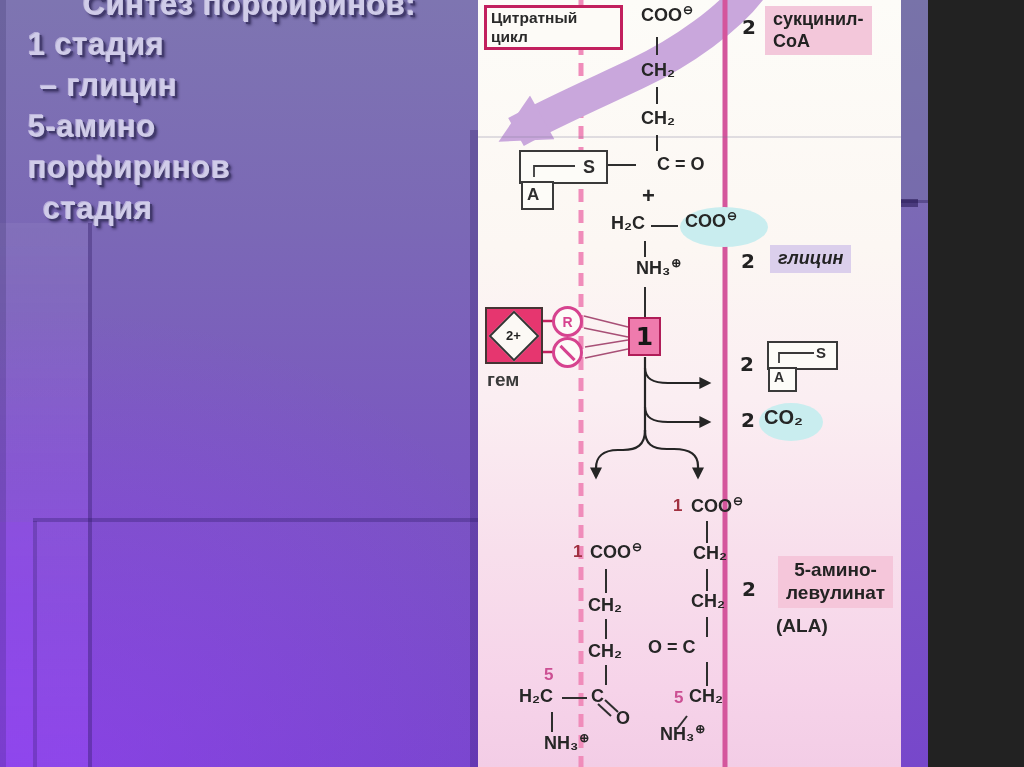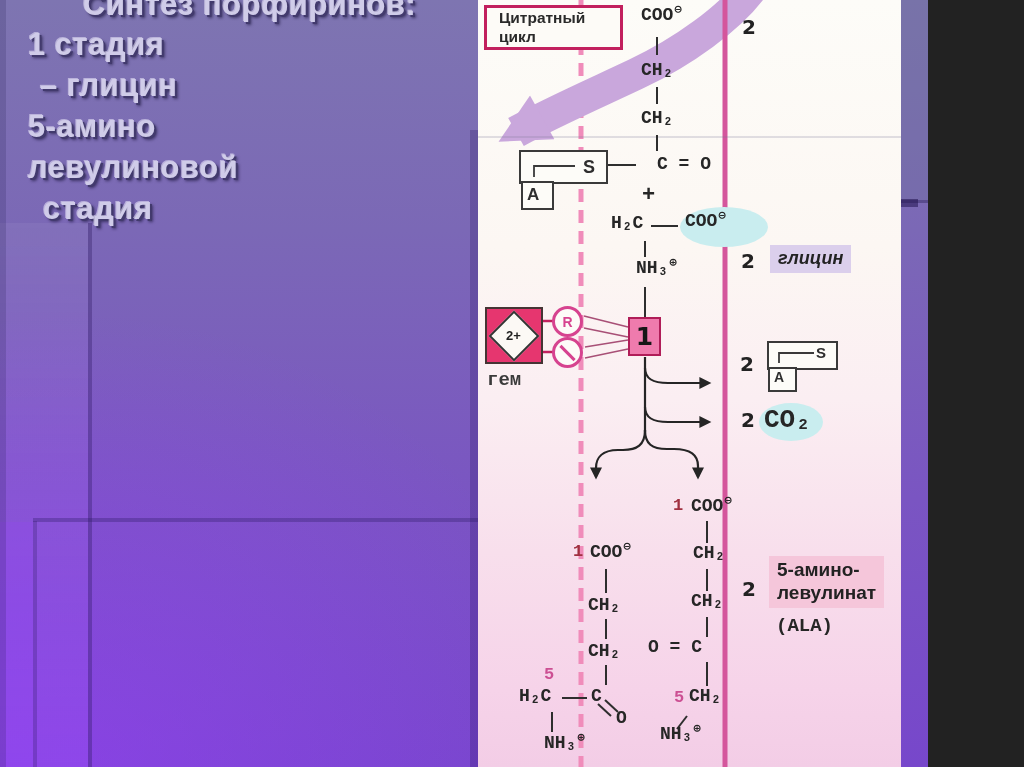--- a/index.html
+++ b/index.html
@@ -32,34 +32,34 @@
   }
 
   
   .panel {
     position: absolute; left: 478px; top: 0; width: 423px; height: 767px;
     background: linear-gradient(to bottom, #fdfcf8 0%, #fcf7f3 32%, #fbeef2 52%,
                 #f8dfec 72%, #f6d3e9 90%, #f3cde6 100%);
   }
   .panel svg { position: absolute; left: 0; top: 0; }
   .chem {
-    position: absolute; font-family: Liberation Mono, monospace; font-weight: bold;
+    position: absolute; font-family: Liberation Sans, sans-serif; font-weight: bold;
     font-size: 18px; color: #262626; white-space: nowrap; line-height: 1.1;
   }
   .sup { font-size: 12px; position: relative; top: -7px; margin-left: 1px; }
   .num2 { position: absolute; font-family: "DejaVu Sans", sans-serif; font-weight: bold;
     font-size: 20px; color: #222; }
   .maroon { color: #a03040; }
   .magenta { color: #cc4f93; }
   .hl { position: absolute; font-weight: bold; font-size: 18px; color: #222;
     line-height: 1.2; padding: 3px 8px; font-family: "Liberation Sans", sans-serif; }
   .blob { position: absolute; border-radius: 50%; }
   .citrate-box {
     position: absolute; left: 6px; top: 5px; width: 139px; height: 45px;
-    background: #fdfbf7; border: 3px solid #c2205e; padding: 1px 12px;
+    background: #fdfbf7; border: 3px solid #c2205e; padding: 1px 4px;
     font-size: 15.5px; font-weight: bold; color: #2a2a2a; line-height: 1.2;
   }
   .enzyme-box {
     position: absolute; left: 150px; top: 317px; width: 33px; height: 39px;
     background: #ef7bad; border: 2.5px solid #b01d58;
     display: flex; align-items: center; justify-content: center;
     font-size: 25px; font-weight: 800; color: #161616; font-family: "DejaVu Sans", sans-serif;
   }
   .heme-square { position: absolute; left: 7px; top: 307px; width: 58px; height: 57px;
     background: #e6366f; border: 2.5px solid #453434; }
@@ -88,21 +88,21 @@
   <div class="bg-edge bg-right-top"></div>
   <div class="bg-edge bg-right-dash"></div>
   <div class="bg-edge bg-left-edge"></div>
   <div class="bg-edge bg-panel-edge"></div>
 
   <div>
     <div class="title-line" style="left:83px; top:-13px;">Синтез порфиринов:</div>
     <div class="title-line" style="left:28px; top:27px;">1 стадия</div>
     <div class="title-line" style="left:40px; top:68px;">– глицин</div>
     <div class="title-line" style="left:28px; top:109px;">5-амино</div>
-    <div class="title-line" style="left:28px; top:150px;">левулиновой</div>
+    <div class="title-line" style="left:28px; top:150px;">порфиринов</div>
     <div class="title-line" style="left:43px; top:191px;">стадия</div>
   </div>
 
   <div class="panel">
 
     <svg width="423" height="767" viewBox="0 0 423 767">
       <defs>
         <marker id="ahBlack" viewBox="0 0 10 10" refX="8" refY="5" markerWidth="14" markerHeight="12" markerUnits="userSpaceOnUse" orient="auto">
             <path d="M0,0 L10,5 L0,10 z" fill="#252525"></path>
           </marker>
@@ -188,32 +188,36 @@
     <span class="chem" style="left:163px; top:61px;">CH₂</span>
     <span class="chem" style="left:163px; top:109px;">CH₂</span>
     <span class="chem" style="left:179px; top:155px;">C = O</span>
     <span class="chem" style="left:164px; top:184px; font-size:22px;">+</span>
 
     <span class="chem" style="left:133px; top:214px;">H₂C</span>
     <span class="chem" style="left:207px; top:212px;"><span>COO</span><span class="sup">⊖</span></span>
     <span class="chem" style="left:158px; top:259px;"><span>NH₃</span><span class="sup">⊕</span></span>
 
     <span class="num2" style="left:264px; top:15px;">2</span>
+    <div class="hl" style="left:287px; top:6px; background:#f3c7da;">
+      <div>сукцинил-</div>
+      <div>CoA</div>
+    </div>
 
     <span class="num2" style="left:263px; top:249px;">2</span>
     <div class="hl" style="left:292px; top:245px; background:#dbcfec;font-style:italic;">глицин</div>
 
     <span class="num2" style="left:262px; top:352px;">2</span>
     <span class="coa-letter" style="left:105px; top:157px; font-size:18px;">S</span>
     <span class="coa-letter" style="left:49px; top:185px; font-size:17px;">A</span>
     <span class="coa-letter" style="left:338px; top:344px; font-size:15px;">S</span>
     <span class="coa-letter" style="left:296px; top:369px; font-size:14px;">A</span>
 
     <span class="num2" style="left:263px; top:408px;">2</span>
-    <span class="chem" style="left:286px; top:406px; font-size:26px;">CO₂</span>
+    <span class="chem" style="left:286px; top:406px; font-size:20px;">CO₂</span>
 
     <div class="heme-square">
       <div class="heme-diamond"></div>
       <div class="heme-charge">2+</div>
     </div>
     <span class="chem" style="left:9px; top:370px; font-size:19px; font-weight:600; color:#3a3a3a;">гем</span>
     <div class="reg-circle" style="left:74px; top:306px;">
       <span class="r-letter">R</span>
     </div>
     <div class="reg-circle" style="left:74px; top:337px;">
@@ -236,20 +240,20 @@
     <span class="chem maroon" style="left:195px; top:497px; font-size:17px;">1</span>
     <span class="chem" style="left:213px; top:497px;"><span>COO</span><span class="sup">⊖</span></span>
     <span class="chem" style="left:215px; top:544px;">CH₂</span>
     <span class="chem" style="left:213px; top:592px;">CH₂</span>
     <span class="chem" style="left:170px; top:638px;">O = C</span>
     <span class="chem magenta" style="left:196px; top:689px; font-size:17px;">5</span>
     <span class="chem" style="left:211px; top:687px;">CH₂</span>
     <span class="chem" style="left:182px; top:725px;"><span>NH₃</span><span class="sup">⊕</span></span>
 
     <span class="num2" style="left:264px; top:577px;">2</span>
-    <div class="hl" style="left:291px; top:556px; background:#f5c6da; font-size:19px;">
+    <div class="hl" style="left:300px; top:556px; background:#f5c6da; font-size:19px;text-align:center;">
       <div>5-амино-</div>
       <div>левулинат</div>
     </div>
     <span class="chem" style="left:298px; top:616px; font-size:19px; font-weight:600;">(ALA)</span>
 
   </div>
 </div>
 
 </body></html>

